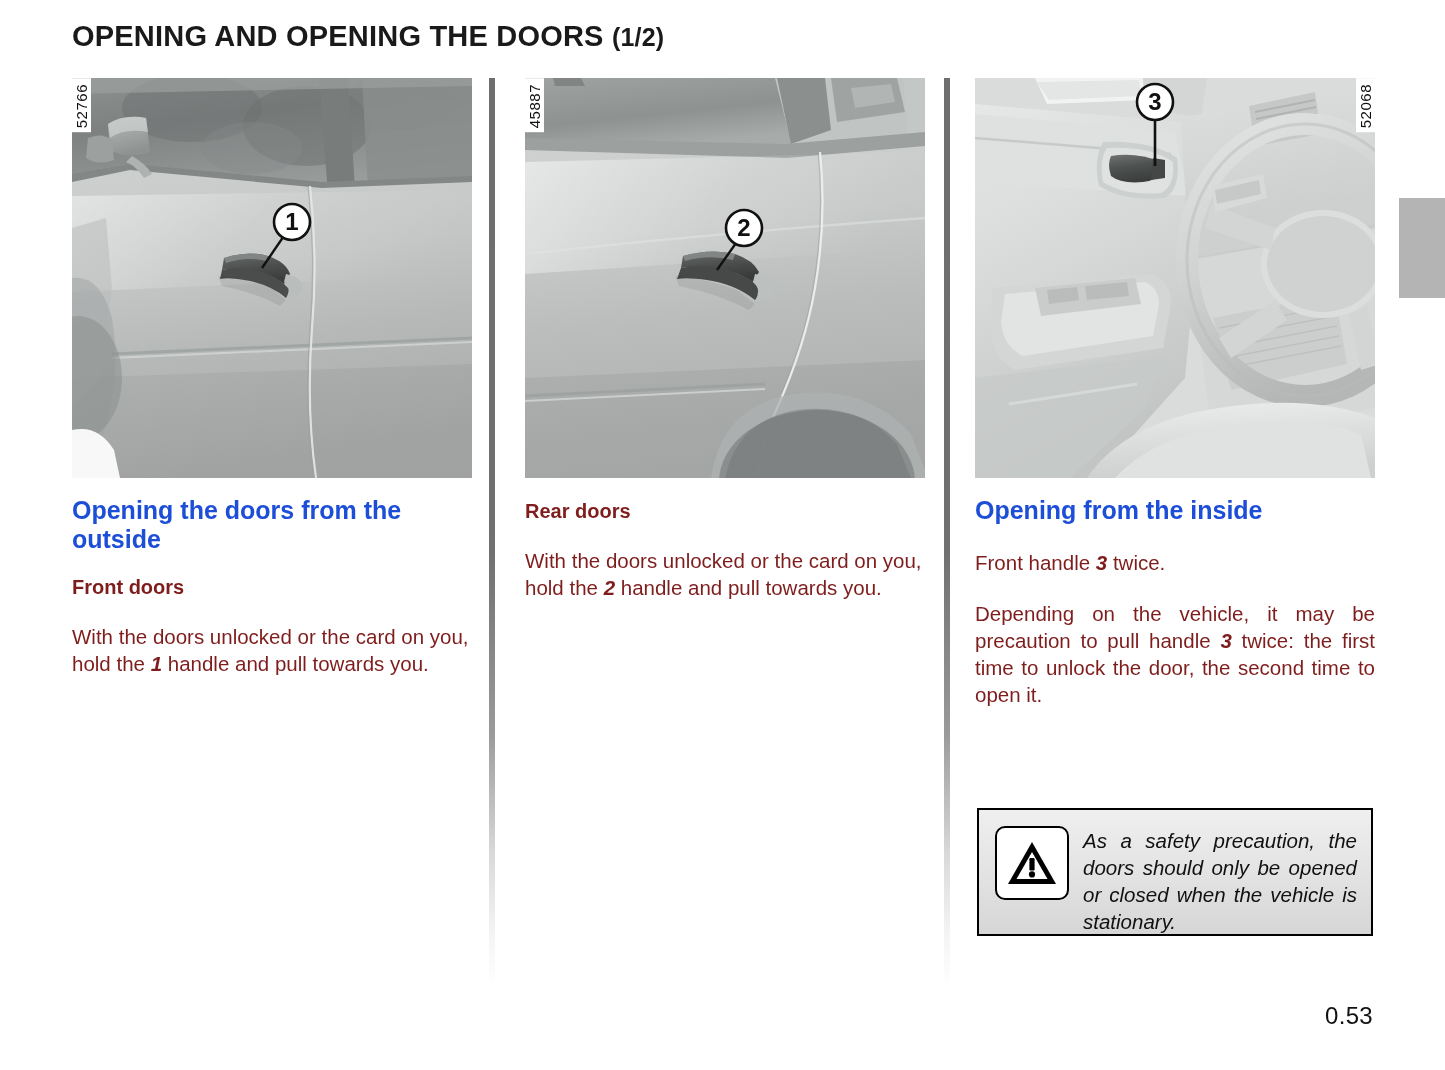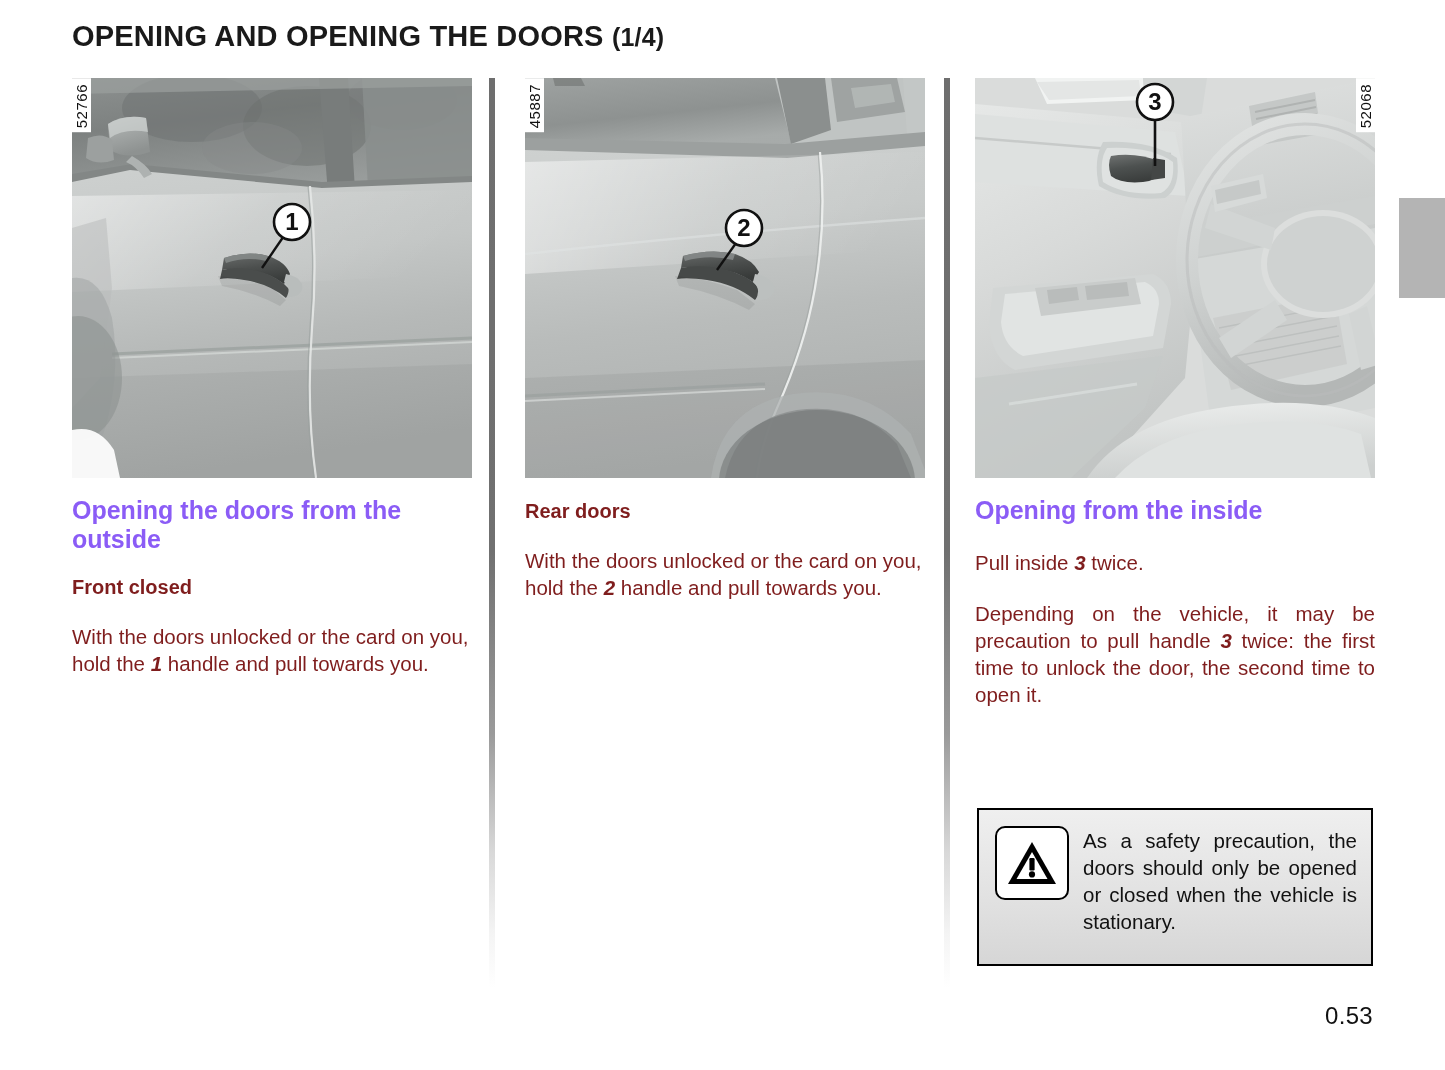--- a/index.html
+++ b/index.html
@@ -95,21 +95,21 @@
   }
   .img-ref.left  { left: 0px;  top: 0px; }
   .img-ref.right { right: 0px; top: 0px; }
 
   
   .h1 {
     font-size: 25px;
     font-weight: bold;
     line-height: 1.16;
     margin: 18px 0 16px 0;
-    color: #8b5cf6;
+    color: #1d4ed8;
   }
   .h2 {
     font-size: 20px;
     font-weight: bold;
     margin: 22px 0 0 0;
     color: #7f1d1d;
   }
   p.body {
     font-size: 20.5px;
     line-height: 1.32;
@@ -124,24 +124,25 @@
     font-weight: bold;
     font-style: italic;
   }
 
   
   #warning-box {
     position: absolute;
     left: 977px;
     top: 808px;
     width: 396px;
-    height: 158px;
+    height: 128px;
     border: 2px solid #000;
     background: linear-gradient(to bottom, #efefef 0%, #e2e2e2 55%, #d6d6d6 100%);
     box-sizing: border-box;
+    font-style: italic;
   }
   #warning-inner {
     display: flex;
     align-items: flex-start;
     padding: 16px 14px 0 16px;
   }
   #warning-icon {
     flex: 0 0 auto;
     width: 70px;
     height: 70px;
@@ -171,21 +172,21 @@
     font-size: 24px;
     color: #111;
     letter-spacing: 0.3px;
   }
 </style>
 </head>
 <body>
 
 <div id="page-title">
   <span>OPENING AND OPENING THE DOORS</span>
-  <span class="frac">(1/4)</span>
+  <span class="frac">(1/2)</span>
 </div>
 
 <div id="chapter-tab"></div>
 
 <div class="col-sep" id="sep-1"></div>
 <div class="col-sep" id="sep-2"></div>
 
 <div class="column" id="column-1">
 
   <div class="illus">
@@ -273,21 +274,21 @@
 
       <line x1="190" y1="190" x2="216" y2="152" stroke="#111" stroke-width="2.4"></line>
 
       <circle cx="220" cy="144" r="18" fill="#ffffff" stroke="#111" stroke-width="2.6"></circle>
       <text x="220" y="152" text-anchor="middle" font-family="Liberation Sans, sans-serif" font-size="24" font-weight="bold" fill="#111">1</text>
     </svg>
     <div class="img-ref left">52766</div>
   </div>
 
   <h1 class="h1">Opening the doors from the outside</h1>
-  <h2 class="h2">Front closed</h2>
+  <h2 class="h2">Front doors</h2>
   <p class="body"><span>With the doors unlocked or the card on you, hold the </span><span class="refnum">1</span><span> handle and pull towards you.</span></p>
 </div>
 
 <div class="column" id="column-2">
 
   <div class="illus">
     <svg viewBox="0 0 400 400" xmlns="http://www.w3.org/2000/svg">
       <defs>
         <linearGradient id="c2body" x1="0" y1="0" x2="0.15" y2="1">
           <stop offset="0%" stop-color="#ced1d0"></stop>
@@ -462,21 +463,21 @@
       <path d="M140 400 Q176 360 250 348 Q330 336 386 356 L396 400 Z" fill="#dfe2e1"></path>
 
       <line x1="180" y1="88" x2="180" y2="40" stroke="#111" stroke-width="2.6"></line>
       <circle cx="180" cy="24" r="18" fill="#ffffff" stroke="#111" stroke-width="2.6"></circle>
       <text x="180" y="32" text-anchor="middle" font-family="Liberation Sans, sans-serif" font-size="24" font-weight="bold" fill="#111">3</text>
     </svg>
     <div class="img-ref right">52068</div>
   </div>
 
   <h1 class="h1">Opening from the inside</h1>
-  <p class="body"><span>Pull inside </span><span class="refnum">3</span><span> twice.</span></p>
+  <p class="body"><span>Front handle </span><span class="refnum">3</span><span> twice.</span></p>
   <p class="body justify"><span>Depending on the vehicle, it may be precaution to pull handle </span><span class="refnum">3</span><span> twice: the first time to unlock the door, the second time to open it.</span></p>
 </div>
 
 <div id="warning-box">
   <div id="warning-inner">
     <div id="warning-icon">
       <svg width="52" height="48" viewBox="0 0 52 48" xmlns="http://www.w3.org/2000/svg">
         <path d="M26 3 L50 45 L2 45 Z" fill="#000"></path>
         <path d="M26 13 L41.5 40 L10.5 40 Z" fill="#fff"></path>
         <rect x="23.4" y="19" width="5.2" height="12.5" rx="1.2" fill="#000"></rect>

